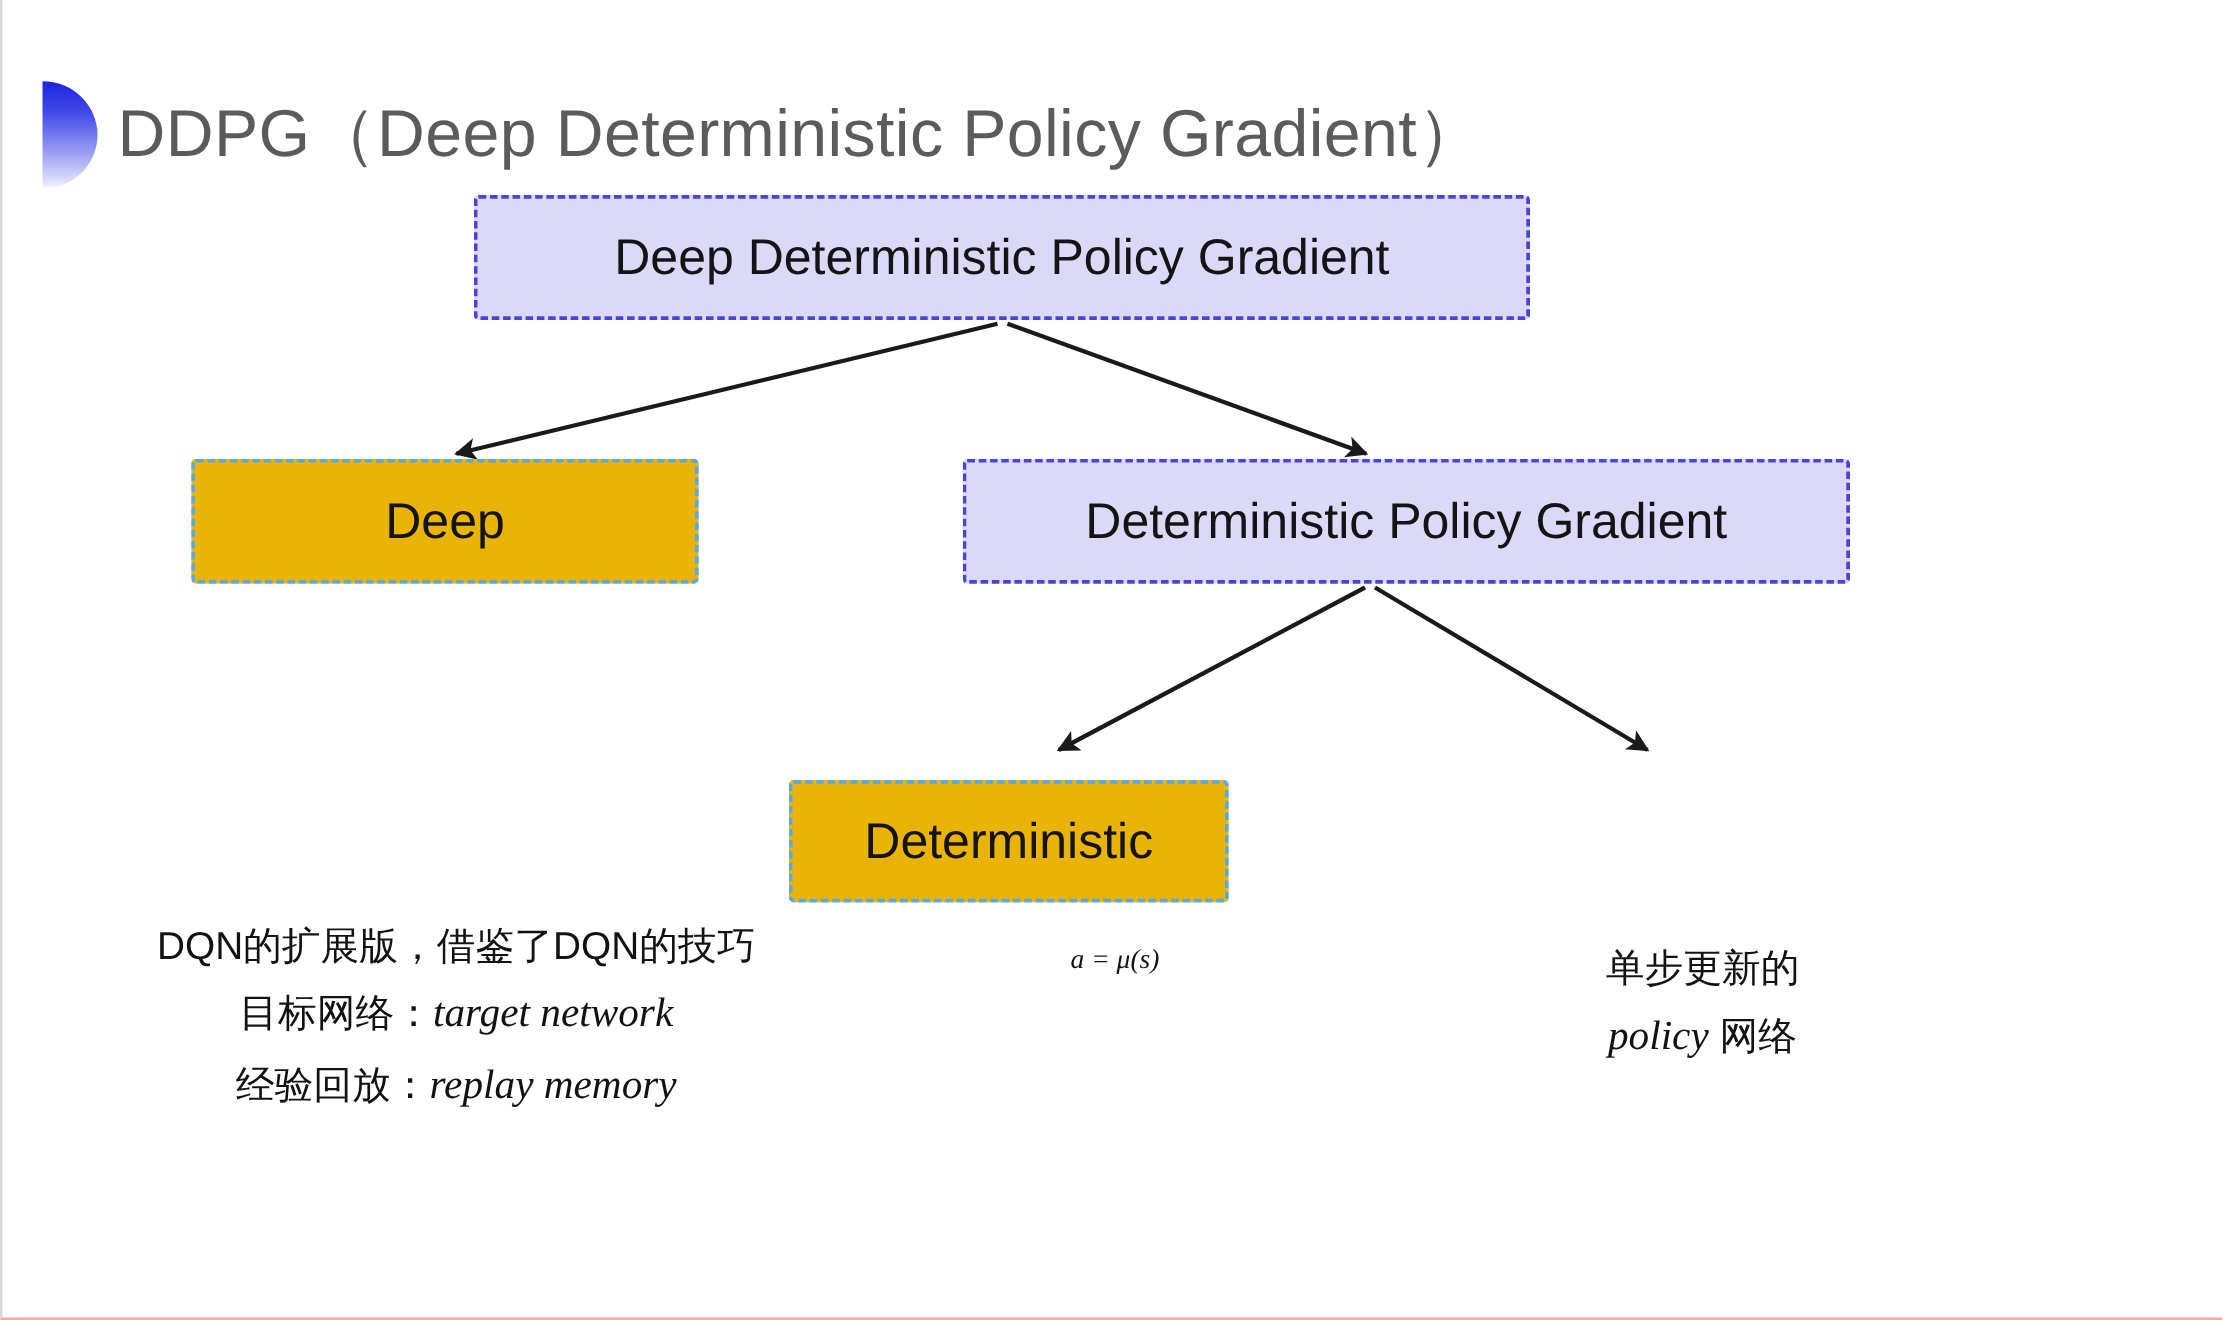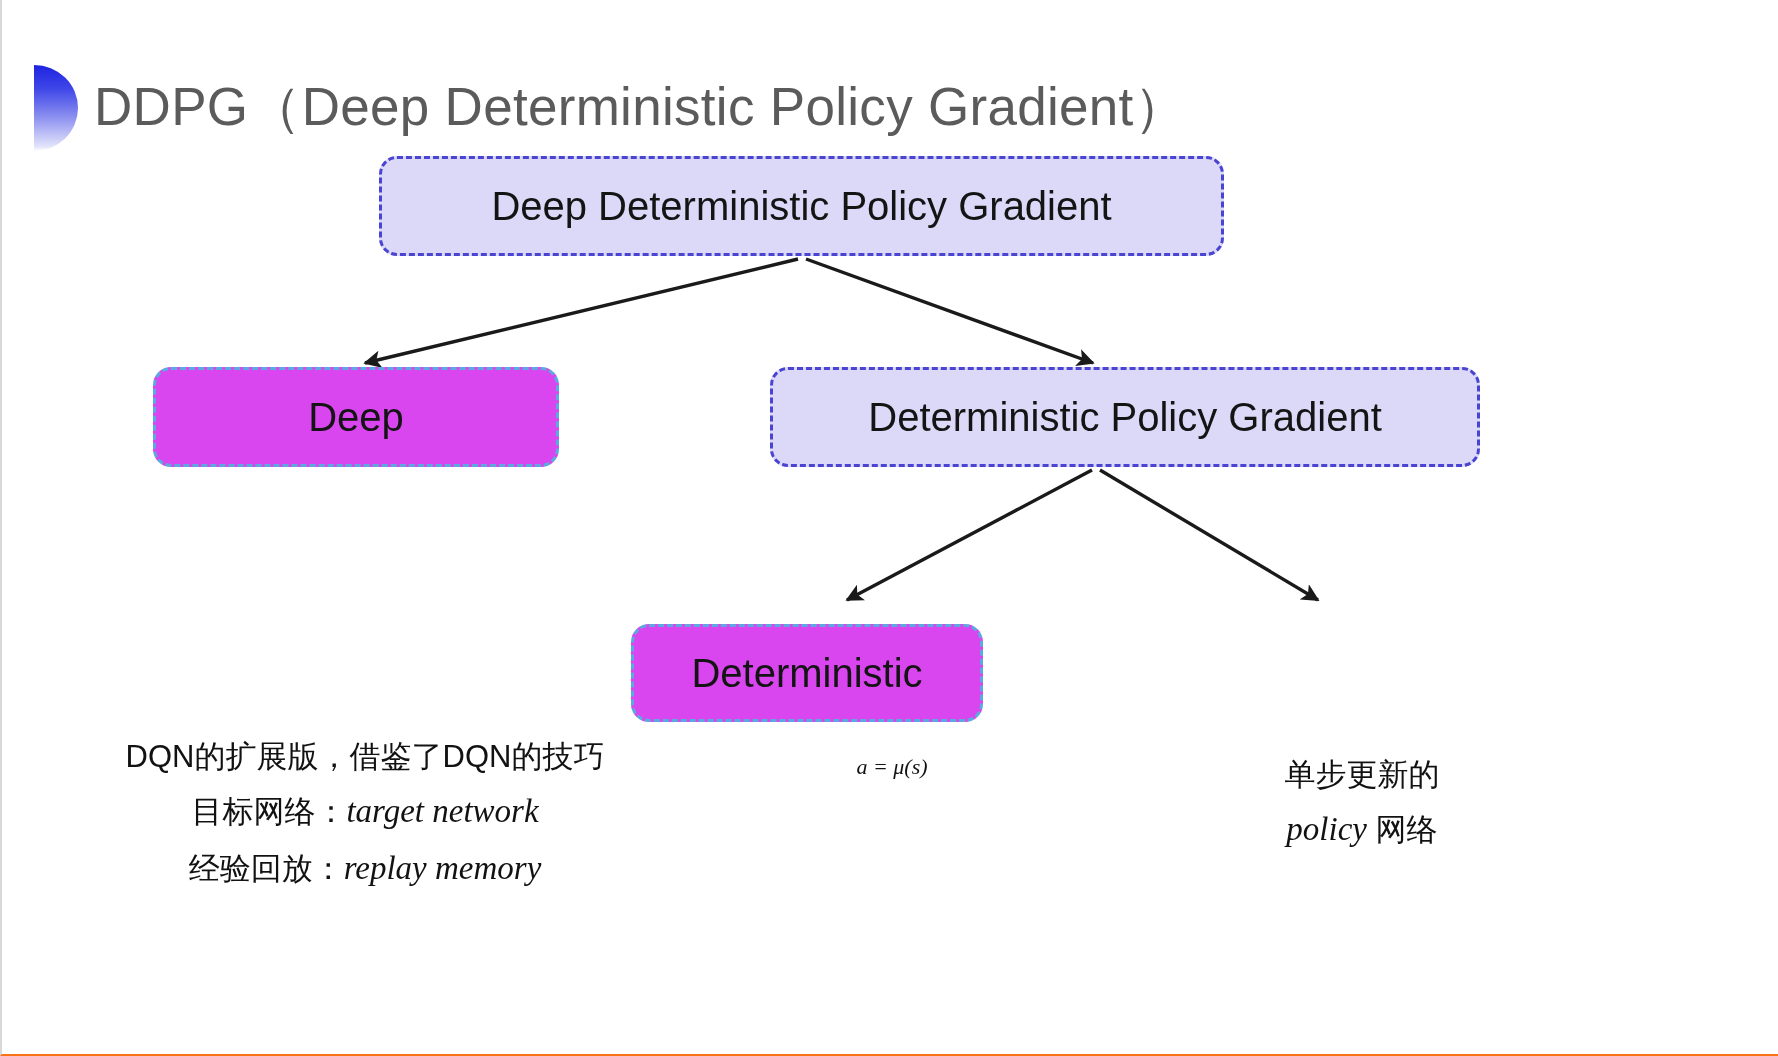--- a/index.html
+++ b/index.html
@@ -8,21 +8,21 @@
     background: #ffffff;
   }
   #slide {
     position: relative;
     width: 1778px;
     height: 1056px;
     background: #ffffff;
     overflow: hidden;
     font-family: "Liberation Sans", "DejaVu Sans", sans-serif;
     border-left: 2px solid #d8d8d8;
-    border-bottom: 2px solid #f97316;
+    border-bottom: 2px solid #fca5a5;
     box-sizing: border-box;
   }
 
   
   #title-bar {
     position: absolute;
     left: 38px;
     top: 60px;
     height: 96px;
     display: flex;
@@ -42,34 +42,34 @@
     color: #5b5b5b;
     letter-spacing: 0.3px;
     white-space: nowrap;
     font-weight: 400;
   }
 
   
   .node {
     position: absolute;
     box-sizing: border-box;
-    border-radius: 18px;
+    border-radius: 4px;
     display: flex;
     align-items: center;
     justify-content: center;
     text-align: center;
     color: #141414;
     line-height: 1.15;
   }
   .node-purple {
     background: #dcd9f8;
     border: 3px dashed #4a44d2;
   }
   .node-cyan {
-    background: #d946ef;
+    background: #eab308;
     border: 3px dashed #5ba9dd;
   }
 
   #node-root      { left: 377px;  top: 156px; width: 845px; height: 100px; font-size: 40px; }
   #node-deep      { left: 151px;  top: 367px; width: 406px; height: 100px; font-size: 40px; }
   #node-dpg       { left: 739px;  top: 367px; width: 710px; height: 100px; font-size: 40px; margin-left: 29px; }
   #node-det       { left: 629px;  top: 624px; width: 352px; height: 98px;  font-size: 40px; }
   #node-pg        { left: 1110px; top: 604px; width: 409px; height: 98px;  font-size: 40px; }
 
   

